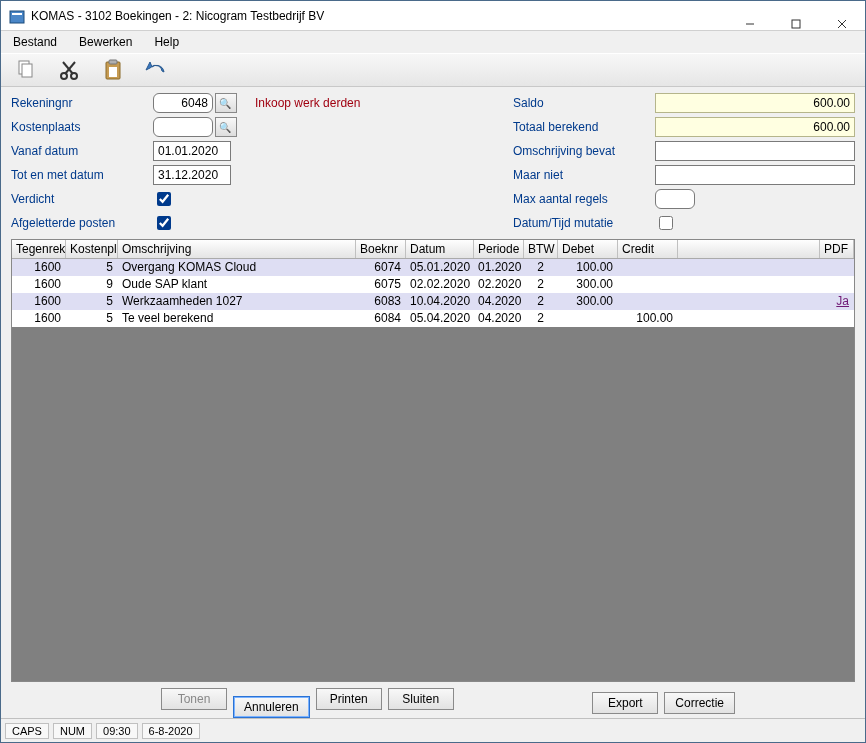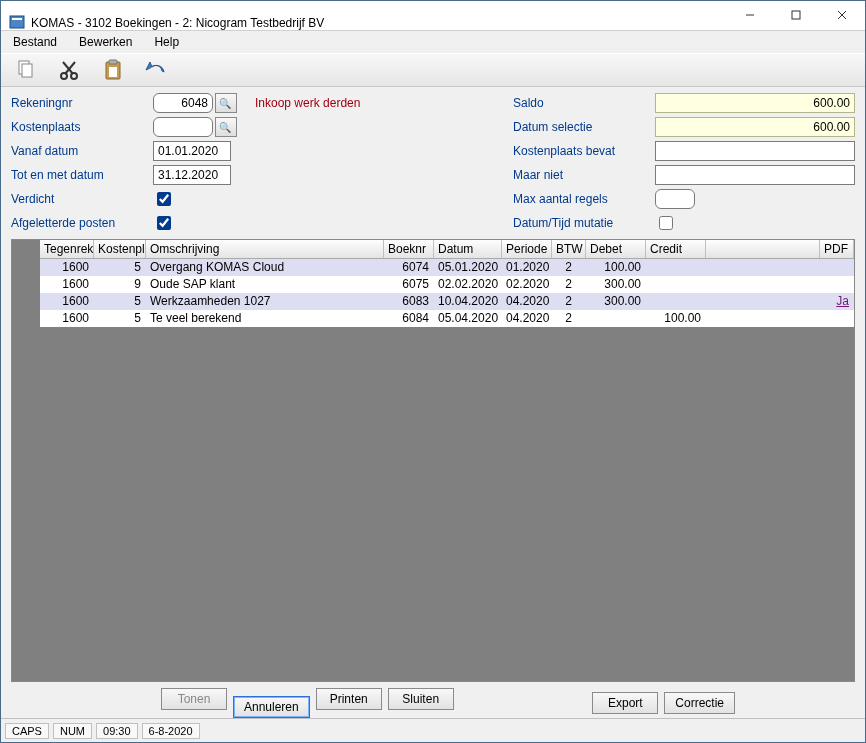--- a/index.html
+++ b/index.html
@@ -15,21 +15,21 @@
     border: 1px solid #4a6a8a;
     background: #f0f0f0;
     display: flex; flex-direction: column;
     position: relative;
   }
   
   .titlebar {
     height: 30px;
     background: #fff;
     border-bottom: 1px solid #d0d0d0;
-    display: flex; align-items: flex-end;
+    display: flex; align-items: flex-start;
     padding: 8px 0 0 8px;
     color: #000;
   }
   .titlebar .app-icon {
     width: 16px; height: 16px; margin-right: 6px;
     display:inline-flex;align-items:center;justify-content:center;
   }
   .titlebar .title { flex: 1; }
   .titlebar .winbtns { display:flex; }
   .titlebar .winbtn {
@@ -85,21 +85,20 @@
   .chk { width:14px;height:14px;accent-color:#003a8c; }
   .smallinput { width:40px; }
   
   .tablewrap {
     margin: 2px 10px 6px 10px;
     border: 1px solid #888;
     flex: 1;
     background:#808080;
     display:flex;flex-direction:column;
     overflow:hidden;
-    padding-left:28px;
   }
   .thead, .trow {
     display:grid;
     grid-template-columns: 54px 52px 238px 50px 68px 50px 34px 60px 60px 1fr 34px;
     font-size: 12px;
   }
   .thead {
     background: linear-gradient(#fefefe,#e4e4e4);
     border-bottom:1px solid #aaa;
   }
@@ -234,27 +233,27 @@
     <span class="redlabel">Inkoop werk derden</span>
     <span class="lbl">Saldo</span>
     <div class="ro">600.00</div>
 
     <span class="lbl">Kostenplaats</span>
     <input class="txt right" value="" style="">
     <button class="lookup">
         <span>🔍</span>
       </button>
     <span></span>
-    <span class="lbl">Datum selectie</span>
+    <span class="lbl">Totaal berekend</span>
     <div class="ro">600.00</div>
 
     <span class="lbl">Vanaf datum</span>
     <div style="grid-column:2/4"><input class="txt" style="width: 78px;" value="01.01.2020"></div>
     <span></span>
-    <span class="lbl">Kostenplaats bevat</span>
+    <span class="lbl">Omschrijving bevat</span>
     <input class="txt" value="" style="">
 
     <span class="lbl">Tot en met datum</span>
     <div style="grid-column:2/4"><input class="txt" style="width: 78px;" value="31.12.2020"></div>
     <span></span>
     <span class="lbl">Maar niet</span>
     <input class="txt" value="" style="">
 
     <span class="lbl">Verdicht</span>
     <div style="grid-column:2/4"><input type="checkbox" class="chk" checked="" style=""></div>

